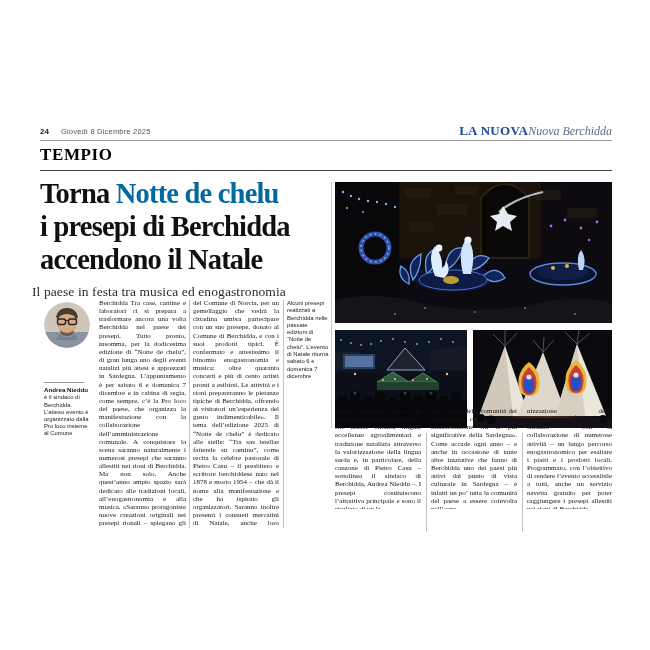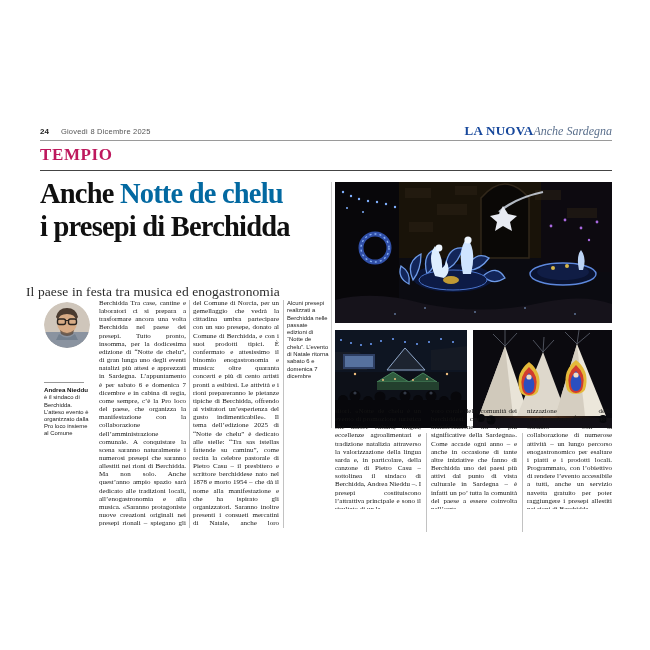--- a/index.html
+++ b/index.html
@@ -8,28 +8,28 @@
   .abs{position:absolute;}
 
   
   .folio-row{left:40px;top:123px;width:572px;height:16px;display:flex;align-items:center;}
   .page-num{font-family:"Liberation Sans",sans-serif;font-size:8px;font-weight:bold;color:#222;}
   .date{font-family:"Liberation Sans",sans-serif;font-size:7.5px;color:#555;margin-left:12px;letter-spacing:.2px;}
   .masthead{margin-left:auto;display:flex;align-items:center;}
   .masthead-primary{font-size:13px;font-weight:bold;color:#17489c;letter-spacing:.3px;}
   .masthead-secondary{font-size:12px;font-style:italic;color:#5a6f8c;}
   .hr1{left:40px;top:140px;width:572px;height:0;border-top:1px solid #9a9a9a;}
-  .section-title{left:40px;top:145px;font-size:17px;font-weight:bold;color:#be185d;letter-spacing:.6px;}
+  .section-title{left:40px;top:145px;font-size:17px;font-weight:bold;color:#000000;letter-spacing:.6px;}
   .hr2{left:40px;top:170px;width:572px;height:0;border-top:1.2px solid #444;}
 
   
   .headline{left:40px;top:177px;width:294px;font-size:28.5px;line-height:33px;font-weight:bold;
             letter-spacing:-.8px;color:#101010;}
   .headline .red{color:#0369a1;}
-  .subhead{left:26px;top:284px;width:292px;font-size:13.5px;color:#2b2b2b;letter-spacing:.1px;}
+  .subhead{left:32px;top:284px;width:292px;font-size:13.5px;color:#2b2b2b;letter-spacing:.1px;}
 
   
   .author-box{left:44px;top:302px;width:48px;font-family:"Liberation Sans",sans-serif;}
   .author-photo{width:46px;height:46px;border-radius:50%;overflow:hidden;display:block;}
   .author-rule{width:40px;border-top:1px solid #999;margin:34px 0 3px 0;}
   .author-name{font-size:6.2px;font-weight:bold;line-height:7.4px;color:#111;}
   .author-caption{font-size:5.9px;line-height:7.2px;color:#222;margin-top:1px;}
 
   .bodycol{font-size:7px;line-height:8.15px;text-align:justify;color:#151515;
            -webkit-hyphens:auto;hyphens:auto;}
@@ -61,31 +61,32 @@
 </head>
 <body>
 
 <div class="canvas">
 
   <div class="abs folio-row">
     <span class="page-num">24</span>
     <span class="date">Giovedì 8 Dicembre 2025</span>
     <span class="masthead">
       <span class="masthead-primary">LA NUOVA</span>
-      <span class="masthead-secondary">Anche Sardegna</span>
+      <span class="masthead-secondary">Nuova Berchidda</span>
     </span>
   </div>
   <div class="abs hr1"></div>
 
   <div class="abs section-title">TEMPIO</div>
   <div class="abs hr2"></div>
 
   <div class="abs headline">
-    <span>Anche </span><span class="red">Notte de chelu</span><br>
+    <span>Torna </span><span class="red">Notte de chelu</span><br>
     <span>i presepi di Berchidda</span><br>
+    <span>accendono il Natale</span>
   </div>
   <div class="abs subhead">Il paese in festa tra musica ed enogastronomia</div>
 
   <div class="abs author-box">
     <span class="author-photo">
       <svg width="46" height="46" viewBox="0 0 46 46">
         <defs>
             <clipPath id="cp">
               <circle cx="23" cy="23" r="23"></circle>
             </clipPath>

